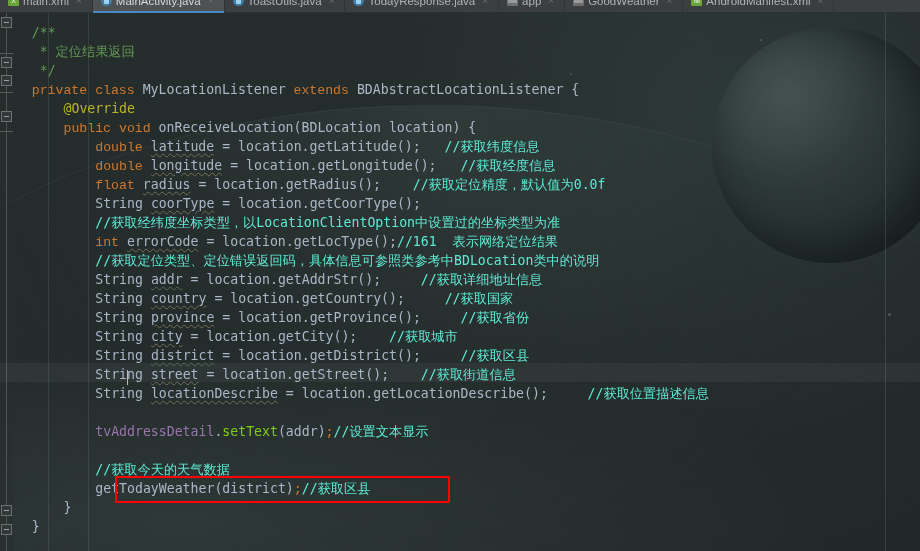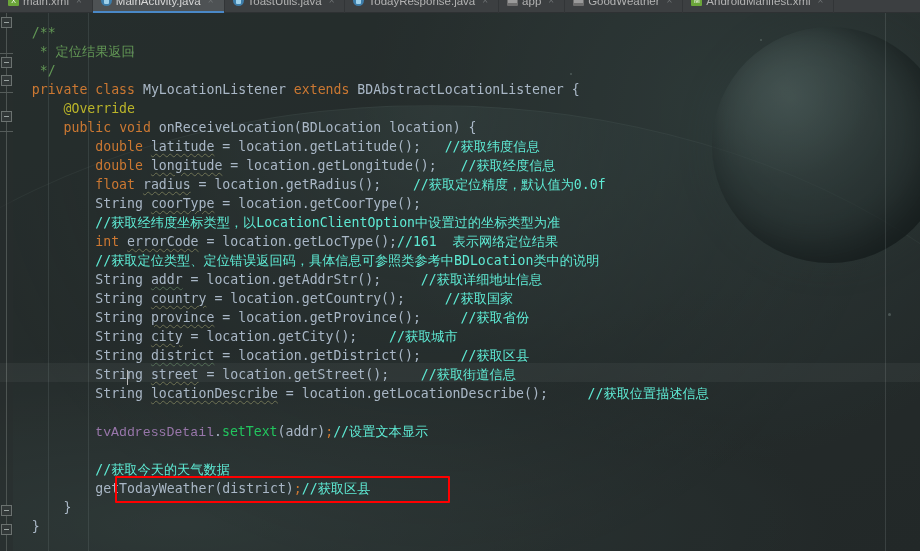--- a/index.html
+++ b/index.html
@@ -90,25 +90,25 @@
   .code{
     position:absolute;left:0;top:0;width:920px;height:538px;
     font-family:"DejaVu Sans Mono", monospace;
     font-size:13.2px;line-height:19.2px;
     white-space:pre;
   }
   .ln{position:absolute;left:0;width:920px;height:19.2px;padding-left:0;box-sizing:border-box;}
   .ln > span{display:inline;}
   .curline{position:absolute;left:0;width:920px;height:19.2px;background:rgba(255,255,255,.045);}
 
-  .kw{color:#cc7832;}
+  .kw{color:#cc7832;font-family:Liberation Mono, monospace;}
   .cls{color:#a9b7c6;}
   .id{color:#a9b7c6;text-align:center;}
-  .field{color:#9876aa;font-family:Liberation Mono, monospace;}
-  .meth{color:#22c55e;}
+  .field{color:#9876aa;}
+  .meth{color:#84cc16;}
   .anno{color:#bbb529;}
   .cmt{color:#5eead4;}
   .doc{color:#629755;}
   .punc{color:#a9b7c6;}
   .semi{color:#cc7832;}
   .squig{
     color:#a9b7c6;
     text-decoration:underline;
     text-decoration-style:wavy;
     text-decoration-color:rgba(160,160,110,.55);

